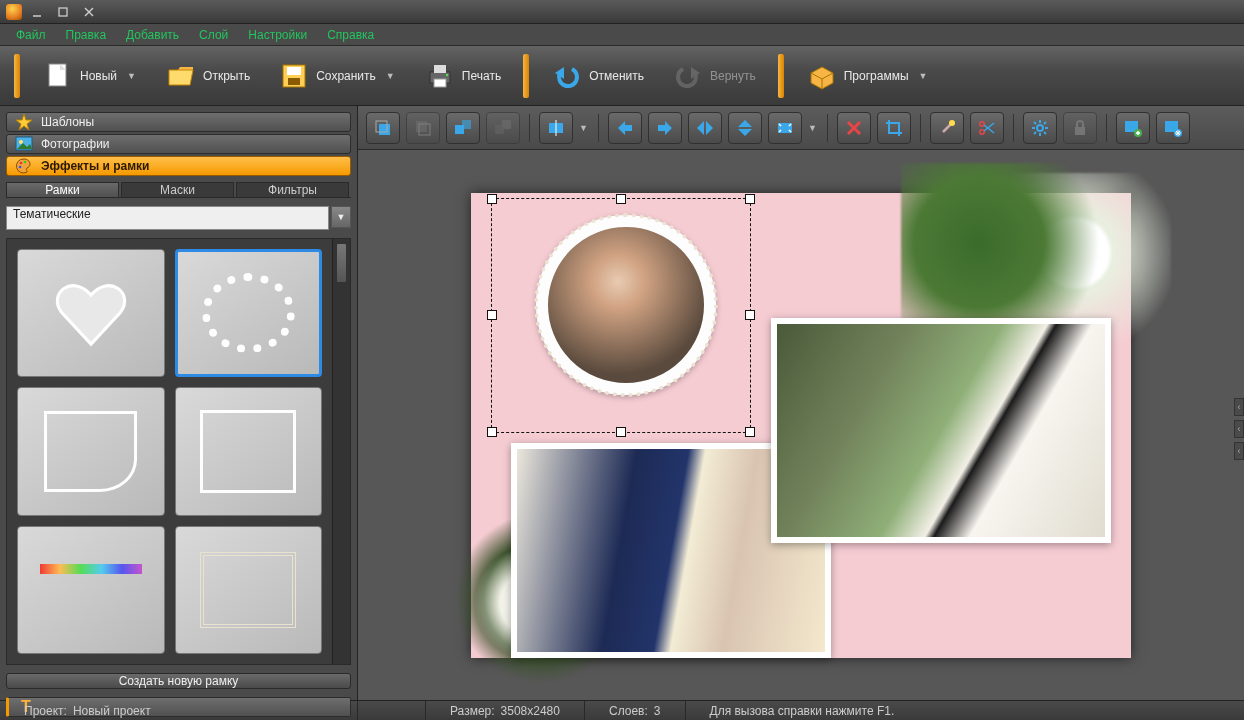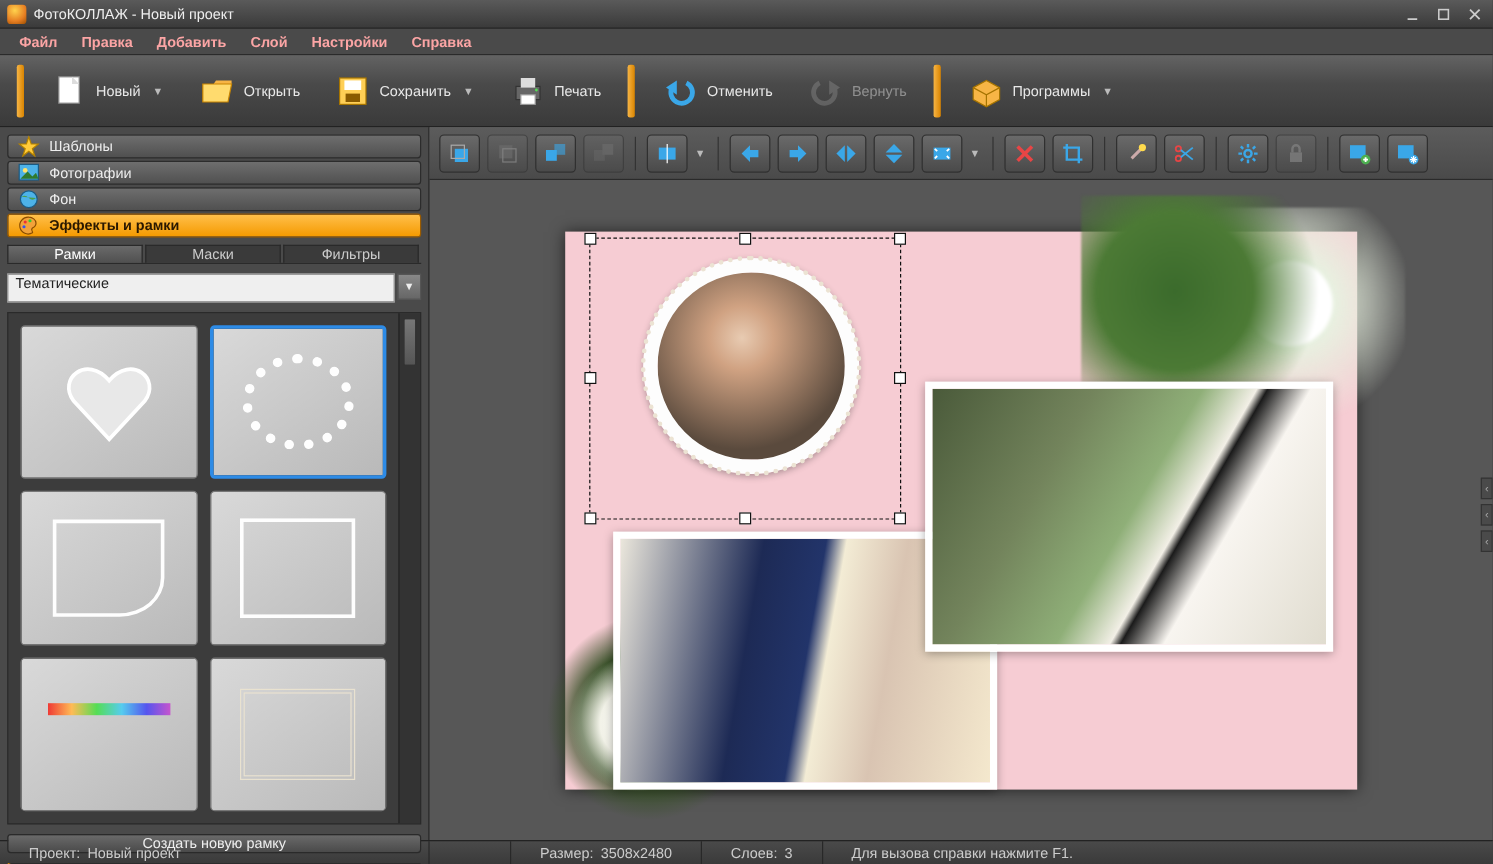--- a/index.html
+++ b/index.html
@@ -8,21 +8,21 @@
 
 .title-bar { height:24px; background:linear-gradient(#5a5a5a,#3a3a3a); display:flex; align-items:center; padding:0 6px; border-bottom:1px solid #222; }
 .title-bar .logo { width:16px; height:16px; background:radial-gradient(circle at 40% 30%,#ffd24d,#e67e22 60%,#9b4d00); border-radius:3px; margin-right:6px; }
 .title-bar .title { flex:1; color:#eee; font-size:12px; }
 .win-btns { display:flex; gap:8px; }
 .win-btn { width:18px; height:14px; display:flex; align-items:center; justify-content:center; color:#ccc; cursor:pointer; }
 .win-btn svg { width:12px; height:12px; }
 
 
 .menu-bar { height:22px; background:#4a4a4a; display:flex; align-items:center; padding:0 8px; gap:4px; border-bottom:1px solid #2a2a2a; }
-.menu-item { padding:2px 8px; color:#fca5a5; cursor:pointer;font-weight:bold; }
+.menu-item { padding:2px 8px; color:#22c55e; cursor:pointer; }
 
 
 .main-toolbar { height:60px; background:linear-gradient(#636363,#4a4a4a 40%,#3a3a3a); display:flex; align-items:center; padding:4px 10px; gap:8px; border-bottom:1px solid #222; }
 .tb-sep { width:6px; height:44px; background:linear-gradient(to right,#f7b545,#d98400); border-radius:2px; margin:0 4px; }
 .tb-btn { display:flex; align-items:center; gap:6px; padding:4px 10px; color:#e8e8e8; cursor:pointer; border-radius:3px; }
 .tb-icon { width:32px; height:32px; display:flex; align-items:center; justify-content:center; }
 .tb-drop { width:10px; color:#bbb; font-size:9px; margin-left:4px; }
 
 
 .body { display:flex; height:calc(720px - 24px - 22px - 60px - 20px); }
@@ -91,21 +91,20 @@
 .shape-rainbow { width:70%; height:40%; border-top:10px solid; border-image:linear-gradient(90deg,#e33,#fb5,#5d5,#5ce,#55e,#c5c) 1; border-radius:60px 60px 0 0; }
 .shape-ornate { width:66%; height:60%; border:4px double #e9e2d0; }
 
 svg { display:block; }
 </style>
 </head>
 <body>
 
 <div class="title-bar">
   <div class="logo"></div>
-  <div class="title">ФотоКОЛЛАЖ - Новый проект</div>
   <div class="win-btns">
     <div class="win-btn">
         <svg viewBox="0 0 12 12">
           <line x1="2" y1="10" x2="10" y2="10" stroke="#ccc" stroke-width="1.5"></line>
         </svg>
       </div>
     <div class="win-btn">
         <svg viewBox="0 0 12 12">
           <rect x="2" y="2" width="8" height="8" fill="none" stroke="#ccc" stroke-width="1.3"></rect>
         </svg>
@@ -216,29 +215,20 @@
     </div>
     <div class="acc-row">
       <span class="acc-icon">
           <svg width="18" height="18" viewBox="0 0 18 18">
             <rect x="1" y="2" width="16" height="13" fill="#4db2e8" stroke="#1c5a82"></rect>
             <circle cx="6" cy="7" r="2" fill="#ffe36a"></circle>
             <polygon points="2,14 8,8 12,12 15,9 17,14" fill="#2f7a2f"></polygon>
           </svg>
         </span>
       <span>Фотографии</span>
-    </div>
-    <div class="acc-row">
-      <span class="acc-icon">
-          <svg width="18" height="18" viewBox="0 0 18 18">
-            <circle cx="9" cy="9" r="7" fill="#4db2e8" stroke="#1c5a82"></circle>
-            <path d="M3 7 Q6 5 9 8 Q12 11 15 8" fill="#4a9e4a"></path>
-          </svg>
-        </span>
-      <span>Фон</span>
     </div>
     <div class="acc-row active">
       <span class="acc-icon">
           <svg width="18" height="18" viewBox="0 0 18 18">
             <path d="M9 2a7 7 0 1 0 3 13c1-1-2-2 0-4 2-1 3-2 3-4 0-3-3-5-6-5z" fill="#f2a23a" stroke="#8a4d00"></path>
             <circle cx="6" cy="6" r="1.3" fill="#e33"></circle>
             <circle cx="10" cy="5" r="1.3" fill="#3c3"></circle>
             <circle cx="5" cy="10" r="1.3" fill="#35e"></circle>
           </svg>
         </span>

